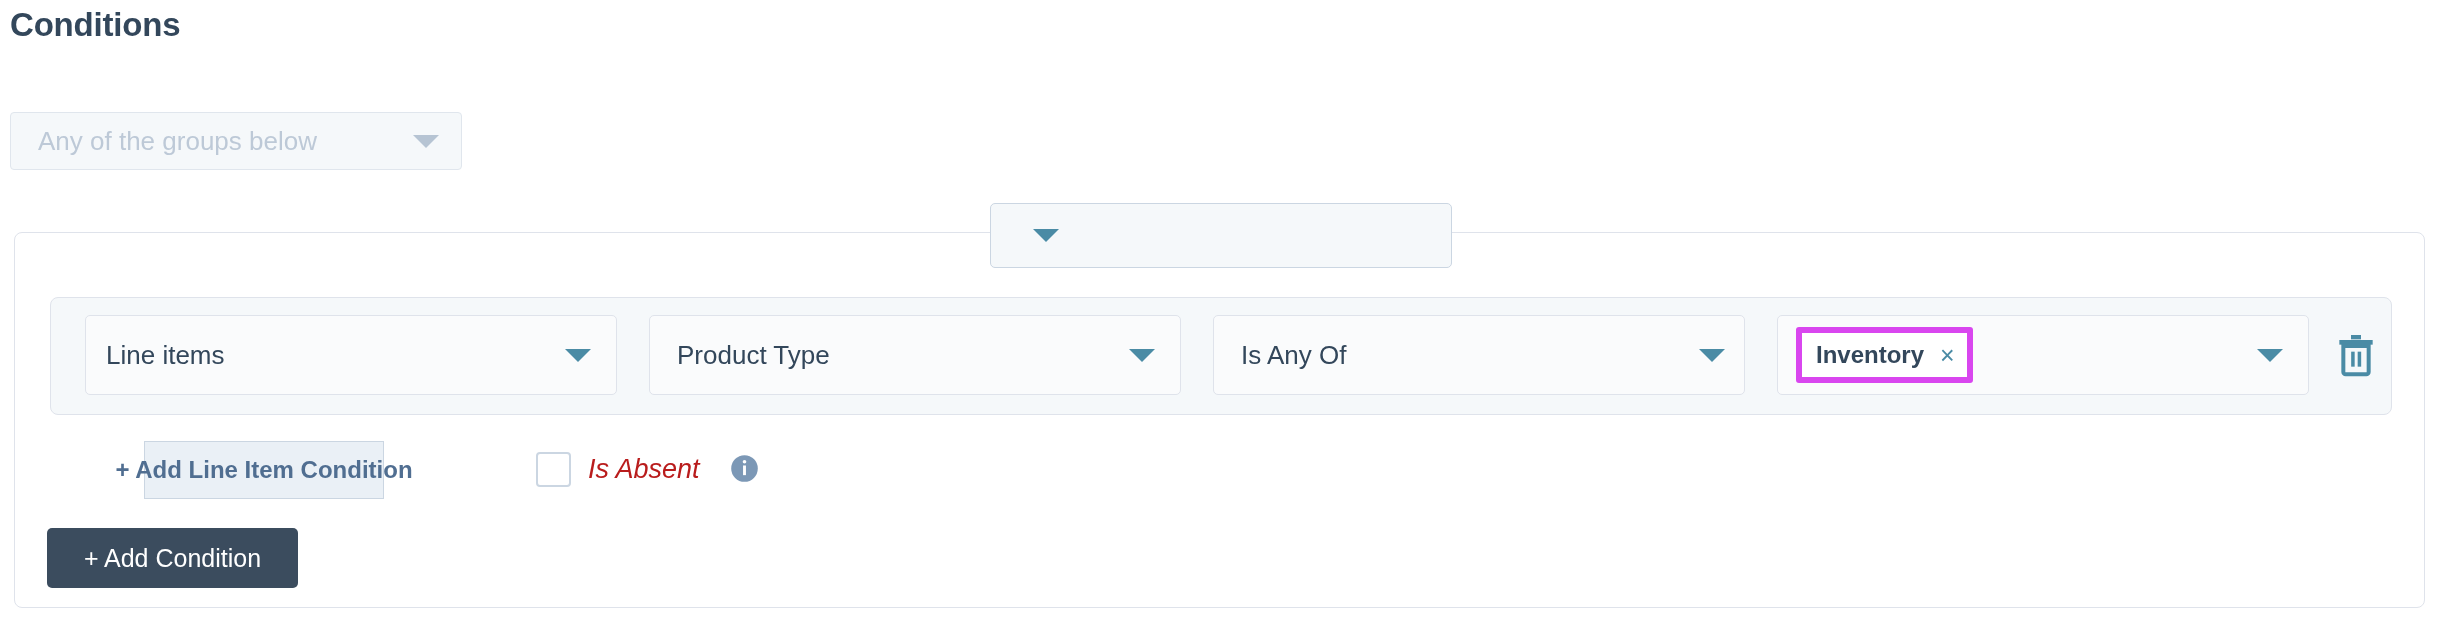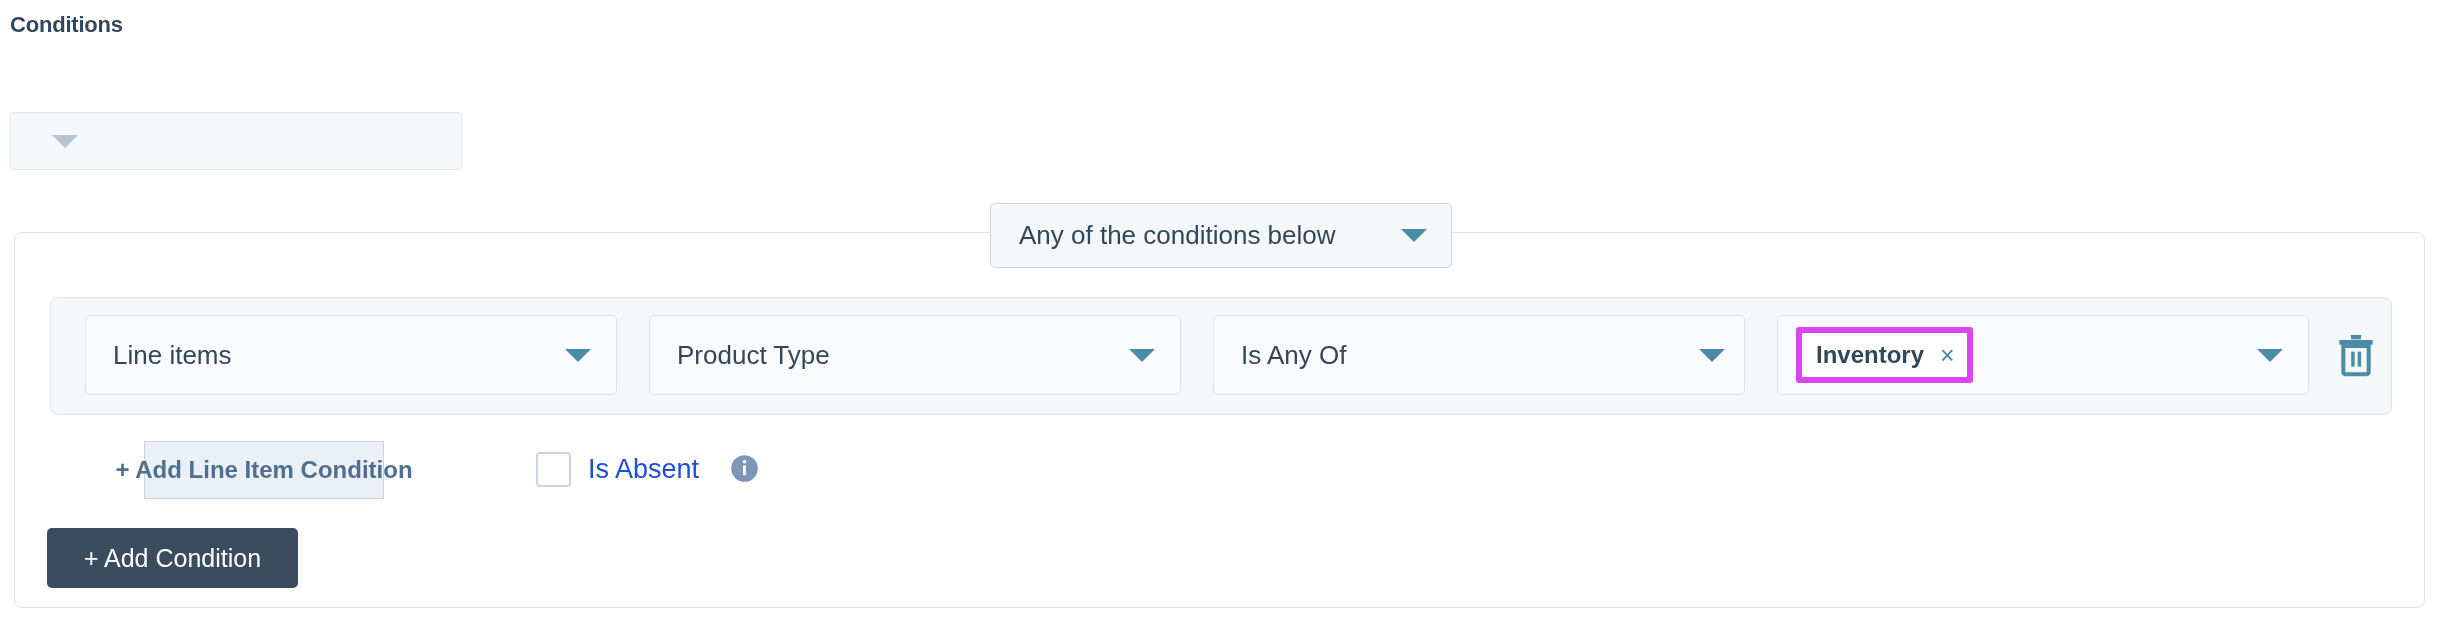--- a/index.html
+++ b/index.html
@@ -14,21 +14,21 @@
     position: relative;
     overflow: hidden;
     -webkit-font-smoothing: antialiased;
   }
 
   
   .page-title {
     position: absolute;
     left: 10px;
     top: 5px;
-    font-size: 22px;
+    font-size: 33px;
     font-weight: bold;
     color: #33475b;
     letter-spacing: -0.2px;
     line-height: 40px;
   }
 
   
   .select {
     position: absolute;
     box-sizing: border-box;
@@ -116,21 +116,21 @@
 
   
   #field-object-select {
     left: 85px;
     top: 315px;
     width: 532px;
     height: 80px;
     background: #fafbfc;
     border-color: #dfe3eb;
     border-radius: 5px;
-    padding-left: 27px;
+    padding-left: 20px;
     padding-right: 25px;
   }
   #field-property-select {
     left: 649px;
     top: 315px;
     width: 532px;
     height: 80px;
     background: #fafbfc;
     border-color: #dfe3eb;
     border-radius: 5px;
@@ -235,23 +235,24 @@
     background: #ffffff;
     border: 2px solid #cbd6e2;
     border-radius: 4px;
     cursor: pointer;
   }
   #is-absent-label {
     position: absolute;
     left: 588px;
     top: 450px;
     font-size: 27px;
-    color: #1d4ed8;
+    color: #b91c1c;
     line-height: 38px;
     white-space: nowrap;
+    font-style: italic;
   }
   #is-absent-info-icon {
     position: absolute;
     left: 730px;
     top: 454px;
     width: 29px;
     height: 29px;
   }
 
   
@@ -274,27 +275,27 @@
     cursor: pointer;
     white-space: nowrap;
   }
 </style>
 </head>
 <body>
 
 <div class="page-title">Conditions</div>
 
 <div class="select" id="group-logic-select">
+  <span class="sel-label">Any of the groups below</span>
   <span class="caret muted"></span>
 </div>
 
 <div id="conditions-container"></div>
 
 <div class="select" id="condition-logic-select">
-  <span class="sel-label">Any of the conditions below</span>
   <span class="caret"></span>
 </div>
 
 <div id="condition-group"></div>
 
 <div class="select" id="field-object-select">
   <span class="sel-label">Line items</span>
   <span class="caret"></span>
 </div>
 

